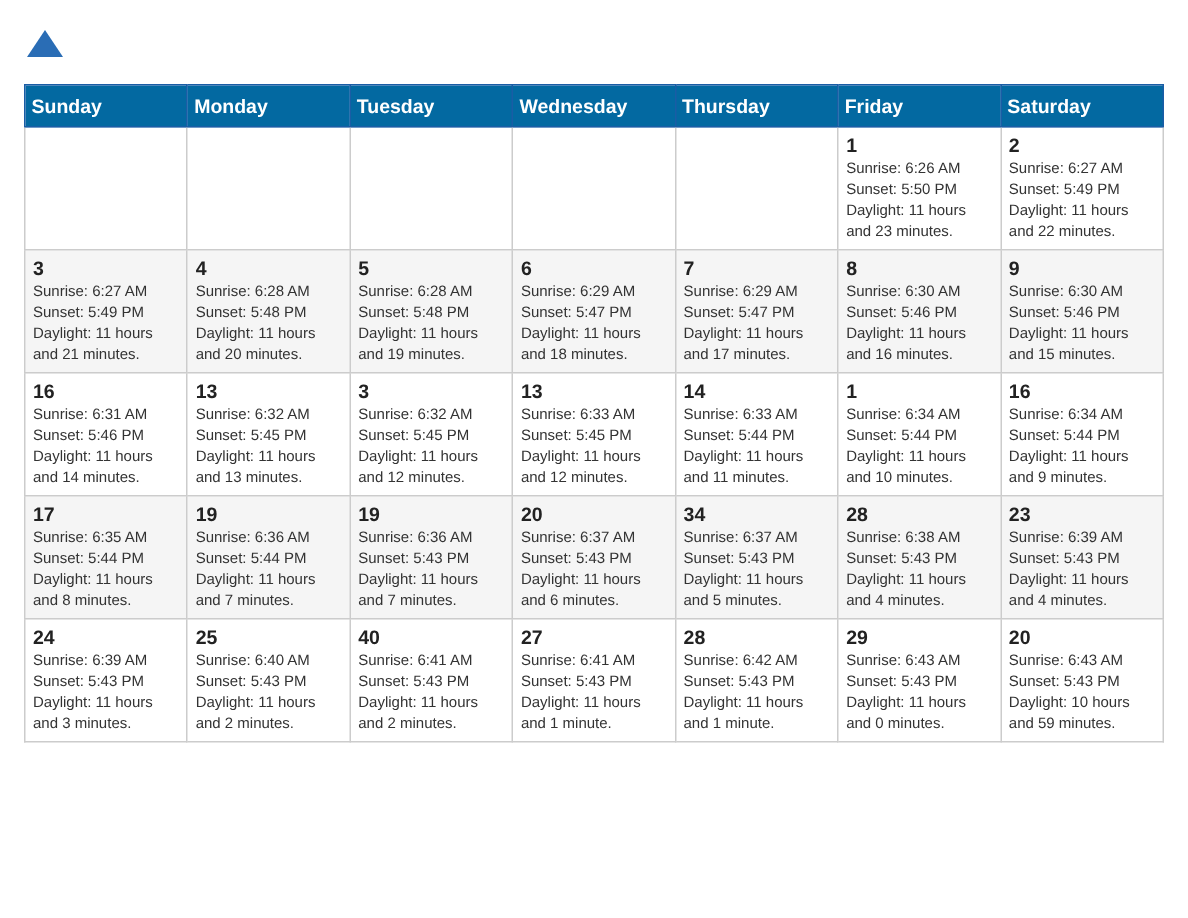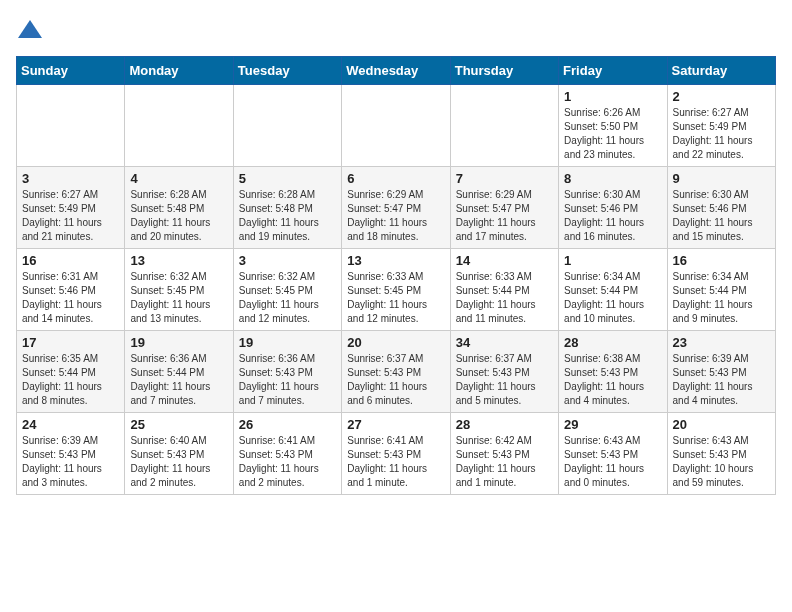--- a/index.html
+++ b/index.html
@@ -232,21 +232,21 @@
       <tr>
         <td>
           <span class="day-num">24</span>
           <div class="day-info">Sunrise: 6:39 AM<br>Sunset: 5:43 PM<br>Daylight: 11 hours and 3 minutes.</div>
         </td>
         <td>
           <span class="day-num">25</span>
           <div class="day-info">Sunrise: 6:40 AM<br>Sunset: 5:43 PM<br>Daylight: 11 hours and 2 minutes.</div>
         </td>
         <td>
-          <span class="day-num">26</span>
+          <span class="day-num">40</span>
           <div class="day-info">Sunrise: 6:41 AM<br>Sunset: 5:43 PM<br>Daylight: 11 hours and 2 minutes.</div>
         </td>
         <td>
           <span class="day-num">27</span>
           <div class="day-info">Sunrise: 6:41 AM<br>Sunset: 5:43 PM<br>Daylight: 11 hours and 1 minute.</div>
         </td>
         <td>
           <span class="day-num">28</span>
           <div class="day-info">Sunrise: 6:42 AM<br>Sunset: 5:43 PM<br>Daylight: 11 hours and 1 minute.</div>
         </td>

